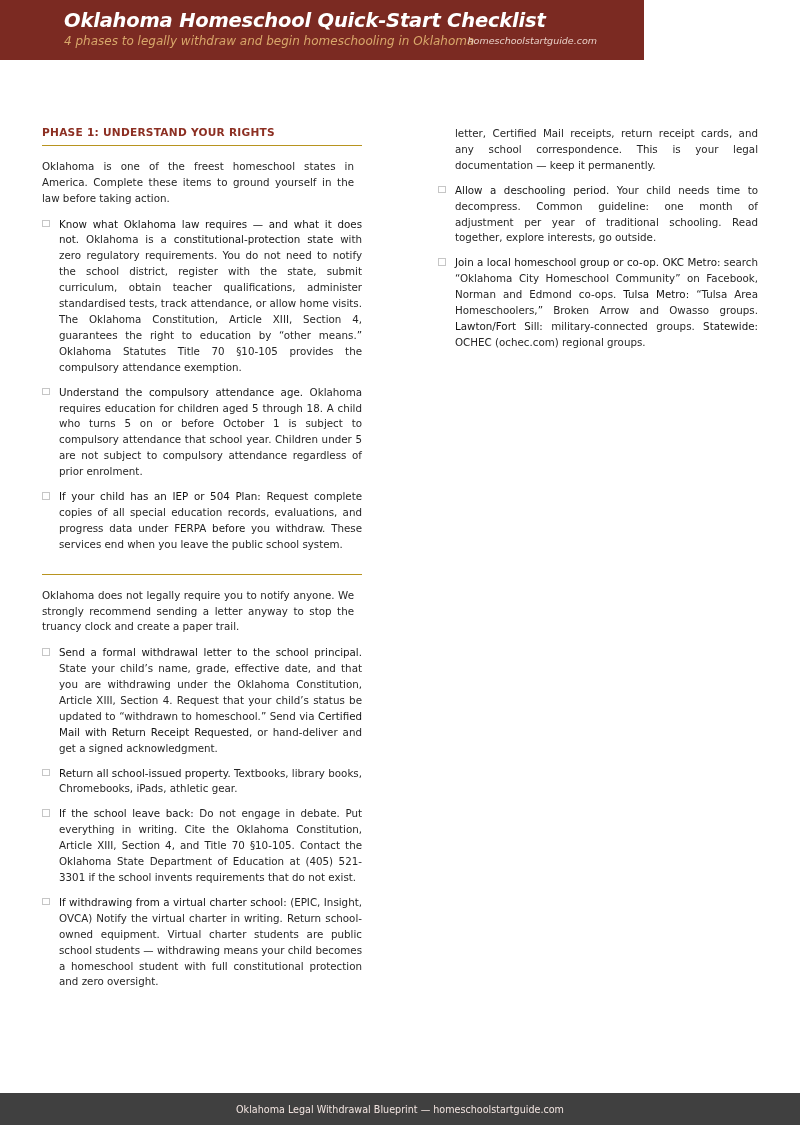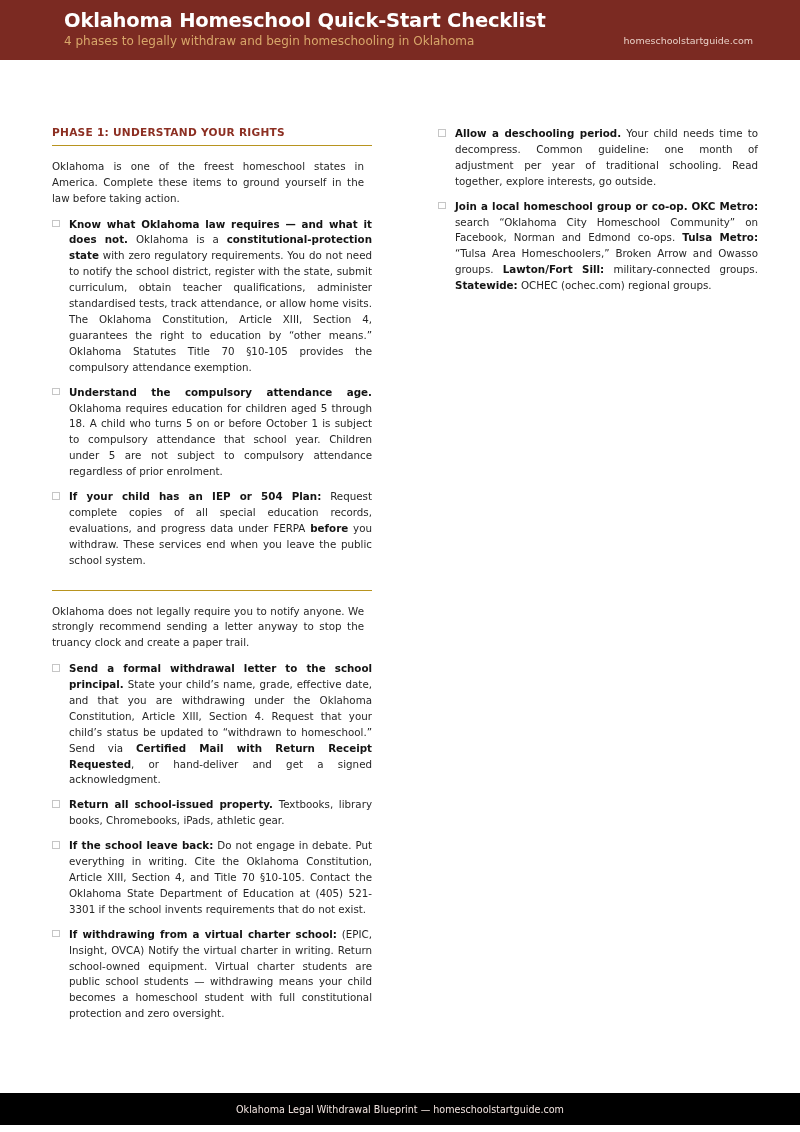--- a/index.html
+++ b/index.html
@@ -13,23 +13,24 @@
     font-family: "DejaVu Sans", "Liberation Sans", sans-serif;
     color: #262626;
     position: relative;
     overflow: hidden;
   }
 
   
   .header-band {
     position: absolute;
     left: 0; top: 0;
-    width: 800px;
+    width: 644px;
     height: 60px;
     background: #7b2a22;
+    font-style: italic;
   }
   .header-title {
     position: absolute;
     left: 64px;
     top: 9px;
     font-size: 19.5px;
     font-weight: bold;
     color: #ffffff;
     letter-spacing: -0.2px;
     white-space: nowrap;
@@ -51,21 +52,21 @@
     white-space: nowrap;
     padding-left: 44px;
   }
 
   
   .col {
     position: absolute;
     top: 126px;
     width: 320px;
   }
-  .col-left  { left: 52px; }
+  .col-left  { left: 42px; }
   .col-right { left: 438px; }
 
   
   .phase-heading {
     font-size: 10.6px;
     font-weight: bold;
     color: #8c2f22;
     letter-spacing: 0.25px;
     margin: 0 0 7px 0;
   }
@@ -107,41 +108,41 @@
     left: 0;
     top: 3px;
     width: 7.5px;
     height: 7.5px;
     border: 1px solid #c6c6c6;
     background: #ffffff;
     box-sizing: border-box;
     display: block;
   }
   .check-item b, .check-item strong {
-    font-weight: bold;
+    font-weight: normal;
     color: #141414;
   }
   
   .cont-para {
     font-size: 10.3px;
     line-height: 1.545;
     text-align: justify;
     margin: 0 0 9px 0;
     padding-left: 17px;
     color: #262626;
   }
 
   
   .footer-band {
     position: absolute;
     left: 0;
     bottom: 7px;
     width: 800px;
     height: 32px;
-    background: #000000;
+    background: #404040;
     display: flex;
     align-items: center;
     justify-content: center;
   }
   .footer-text {
     font-size: 9.6px;
     color: #f2e4e0;
     white-space: nowrap;
   }
 </style>
@@ -171,20 +172,21 @@
       <ul class="check-list">
         <li class="check-item"><span class="check-box"></span><b>Send a formal withdrawal letter to the school principal.</b><span> State your child’s name, grade, effective date, and that you are withdrawing under the Oklahoma Constitution, Article XIII, Section 4. Request that your child’s status be updated to “withdrawn to homeschool.”  Send via <b>Certified Mail with Return Receipt Requested</b>, or hand-deliver and get a signed acknowledgment.</span></li>
         <li class="check-item"><span class="check-box"></span><b>Return all school-issued property.</b><span>  Textbooks, library books, Chromebooks, iPads, athletic gear.</span></li>
         <li class="check-item"><span class="check-box"></span><b>If the school leave back:</b><span>  Do not engage in debate.  Put everything in writing.  Cite the Oklahoma Constitution, Article XIII, Section 4, and Title 70 §10-105.   Contact the Oklahoma State Department of Education at (405) 521-3301 if the school invents requirements that do not exist.</span></li>
         <li class="check-item"><span class="check-box"></span><b>If withdrawing from a virtual charter school:</b><span>  (EPIC, Insight, OVCA) Notify the virtual charter in writing.  Return school-owned equipment.   Virtual charter students are public school students — withdrawing means your child becomes a homeschool student with full constitutional protection and zero oversight.</span></li>
       </ul>
     </section>
   </div>
 
 <div class="col col-right" id="right-column">
+    <p class="cont-para">letter, Certified Mail receipts, return receipt cards, and any school correspondence.  This is your legal documentation — keep it permanently.</p>
     <ul class="check-list">
       <li class="check-item"><span class="check-box"></span><b>Allow a deschooling period.</b><span>  Your child needs time to decompress. Common guideline: one month of adjustment per year of traditional schooling.   Read together, explore interests, go outside.</span></li>
       <li class="check-item"><span class="check-box"></span><b>Join a local homeschool group or co-op.</b><span> <b>OKC Metro:</b> search “Oklahoma City Homeschool Community” on Facebook, Norman and Edmond co-ops. <b>Tulsa Metro:</b> “Tulsa Area Homeschoolers,” Broken Arrow and Owasso groups. <b>Lawton/Fort Sill:</b> military-connected groups.  <b>Statewide:</b> OCHEC (ochec.com) regional groups.</span></li>
     </ul>
   </div>
 
 <div class="footer-band">
   <div class="footer-text">Oklahoma Legal Withdrawal Blueprint — homeschoolstartguide.com</div>
 </div>
 

